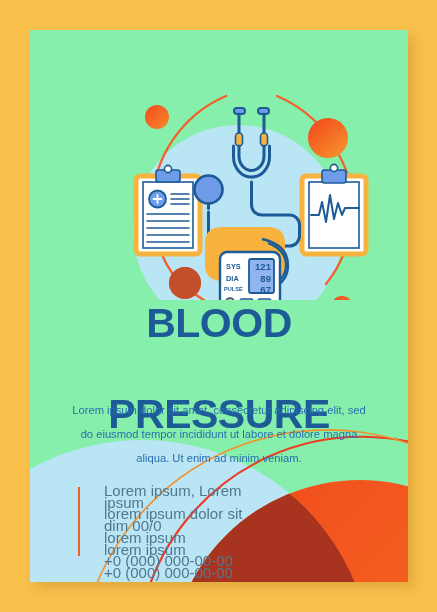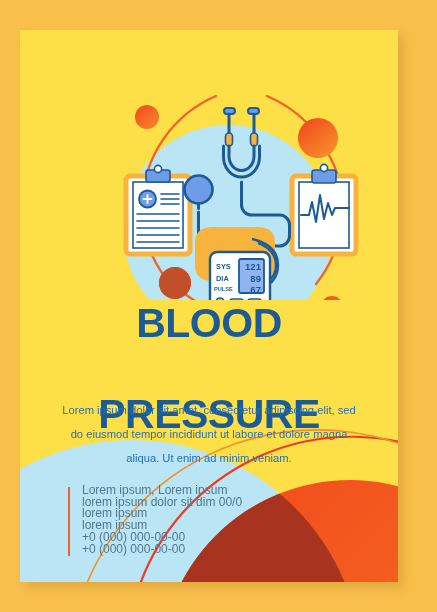--- a/index.html
+++ b/index.html
@@ -6,23 +6,23 @@
   body{
     width:437px;height:612px;
     background:#f9c04b;
     font-family:"Liberation Sans", sans-serif;
     overflow:hidden;
     position:relative;
   }
   
   #poster{
     position:absolute;
-    left:20px;top:30px;
+    left:30px;top:30px;
     width:378px;height:552px;
-    background:#fde047;
+    background:#86efac;
     overflow:hidden;
     box-shadow:6px 6px 10px rgba(120,70,0,.18);
   }
 
   
   .illu{position:absolute;left:0;top:0;width:378px;height:270px;}
   .illu svg{position:absolute;left:0;top:0;}
 
   
   .title{
@@ -53,23 +53,23 @@
 
   .contact{
     position:absolute;left:48px;top:455px;
     width:175px;
   }
   .contact .bar{
     position:absolute;left:0;top:2px;width:2.4px;height:69px;
     background:#f2612c;
   }
   .contact .lines{
-    margin-left:14px;
+    margin-left:26px;
     color:#51778f;
-    font-size:12px;
+    font-size:15px;
     line-height:11.7px;
     white-space:pre-line;
   }
 </style>
 </head>
 <body>
 
 <div id="poster">
 
   <svg class="bottom" width="378" height="552" viewBox="0 0 378 552">

